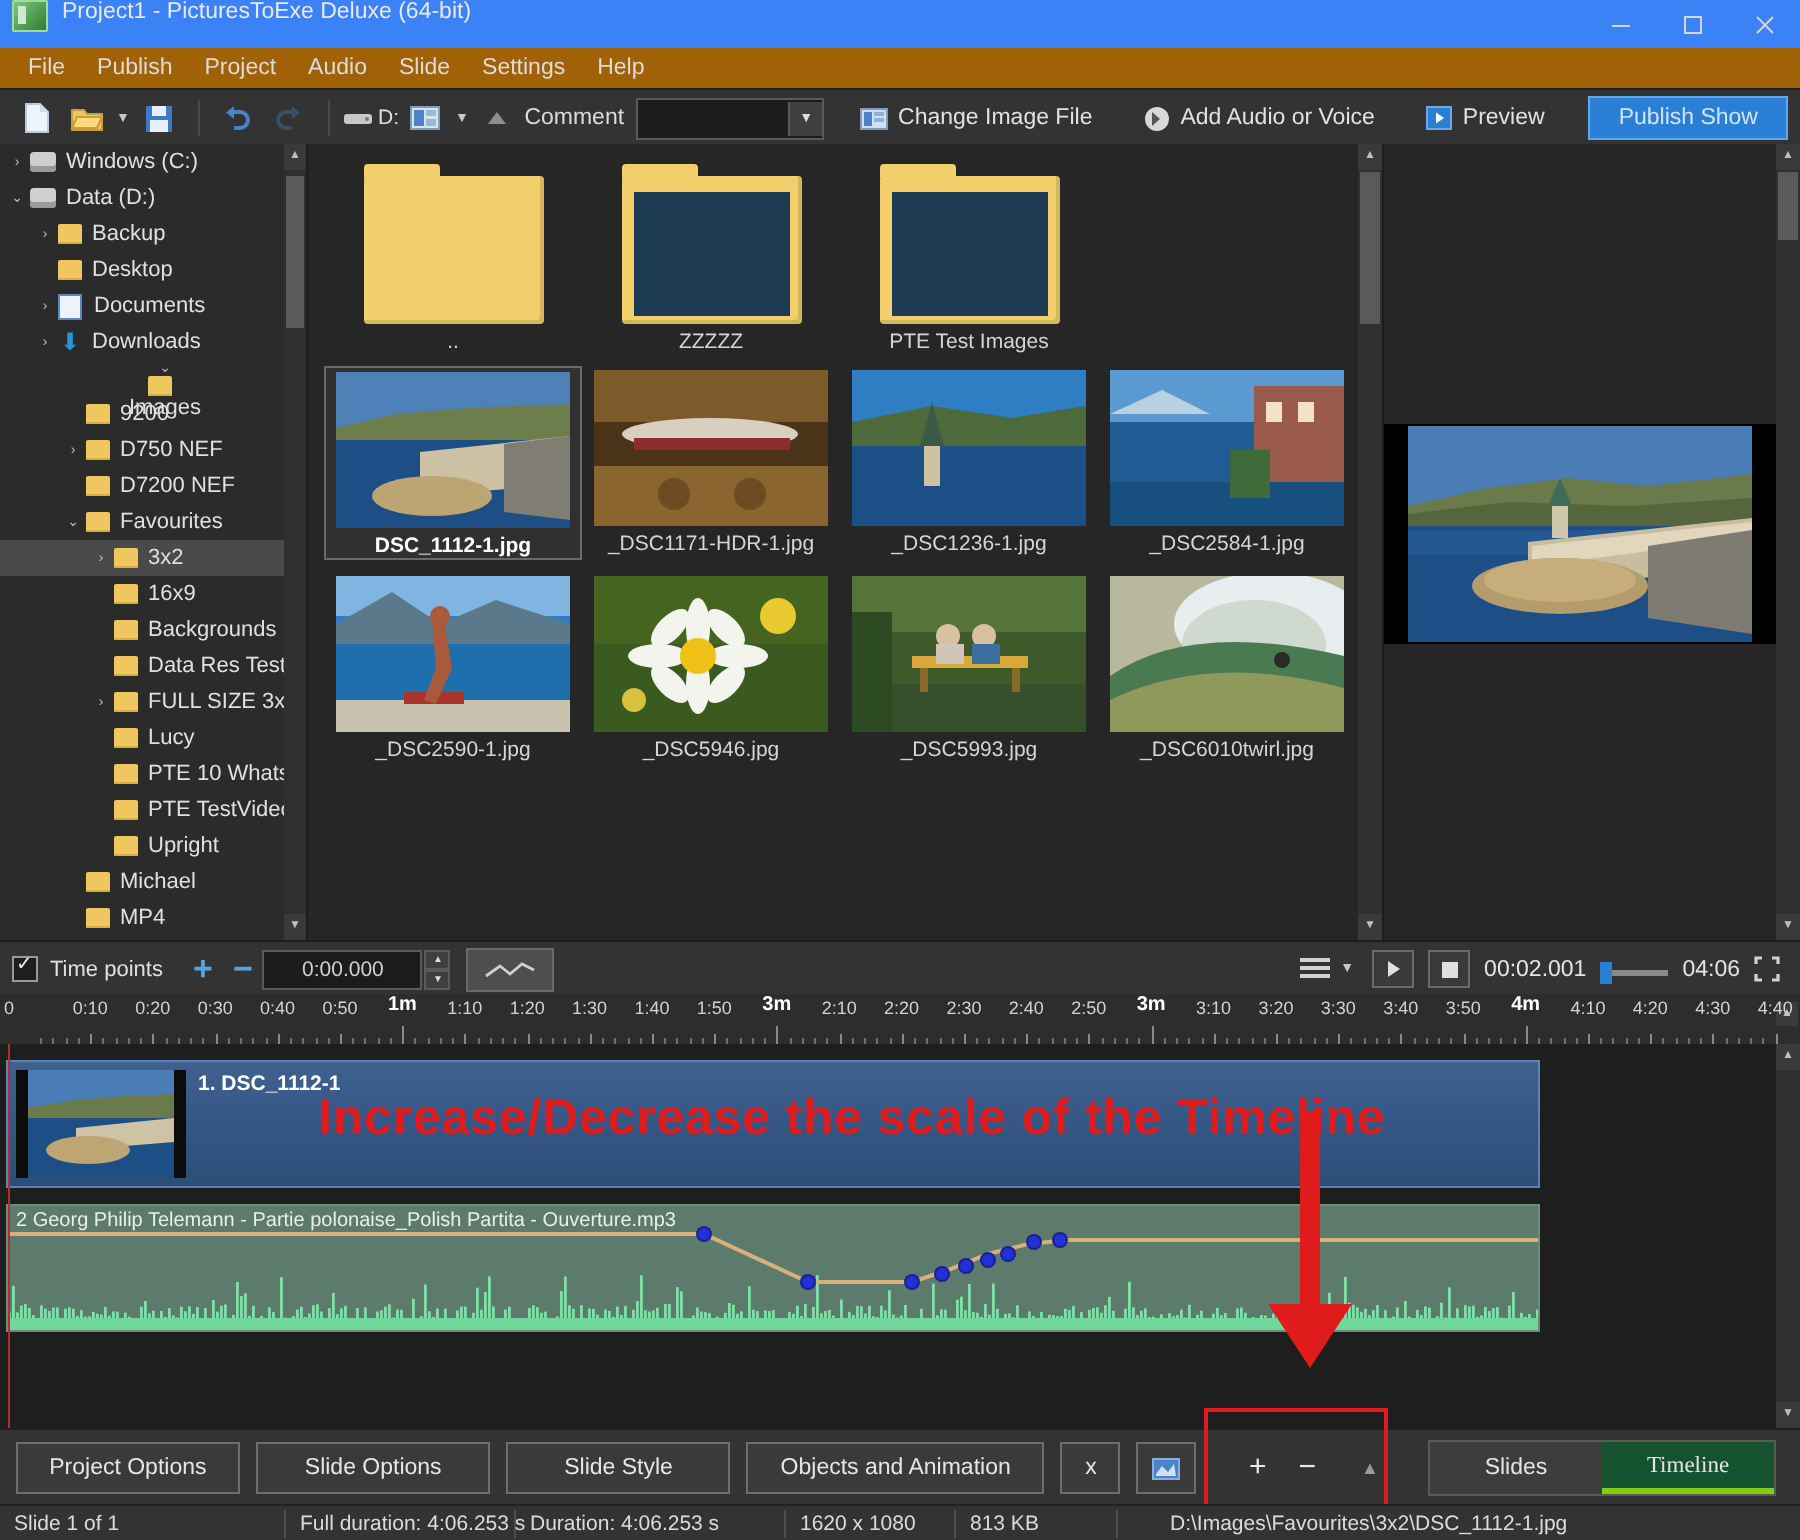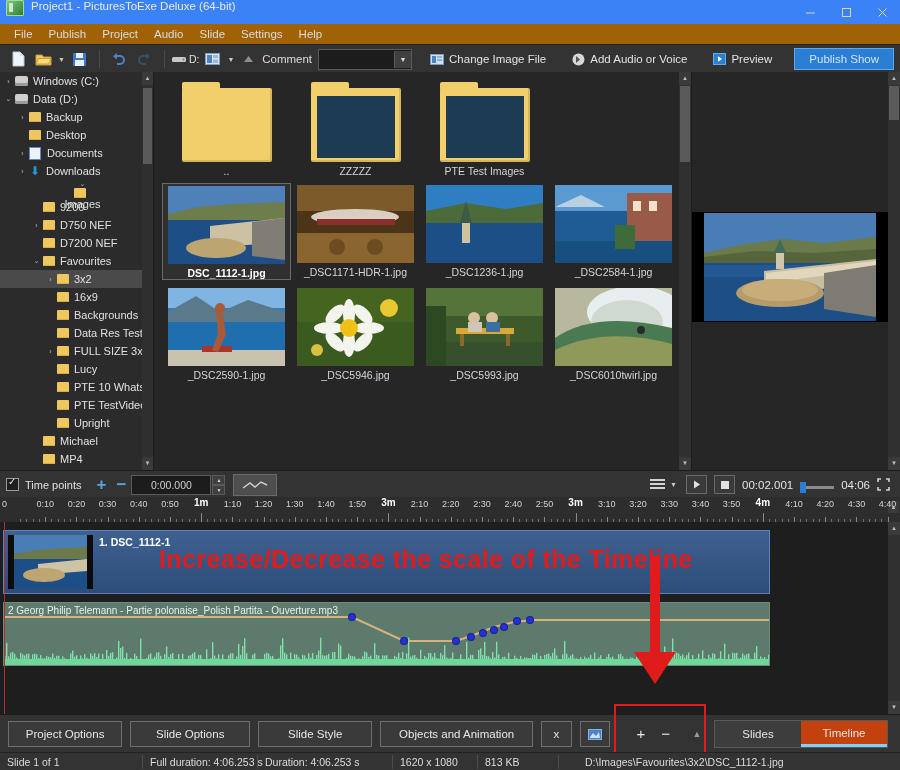--- a/index.html
+++ b/index.html
@@ -124,21 +124,21 @@
           display:flex;align-items:center;padding:0 8px;}
   .bbtn{height:24px;background:#3a3a3a;border:1px solid #6e6e6e;color:#e6e6e6;font-size:11.5px;
         display:flex;align-items:center;justify-content:center;margin-right:8px;padding:0 12px;}
   .bbtn.sq{width:30px;padding:0;}
   .bbtn.icon{width:30px;padding:0;}
   .zoomgroup{display:flex;align-items:center;gap:16px;padding:3px 18px;}
   .zbtn{font-size:15px;color:#e9e9e9;line-height:14px;}
   .redbox{position:absolute;border:2px solid #e01b1b;}
   .segctl{display:flex;height:26px;border:1px solid #5a5a5a;}
   .seg{width:86px;display:flex;align-items:center;justify-content:center;font-size:11.5px;color:#e4e4e4;background:#3d3d3d;}
-  .seg.active{background:#c2410c;border-bottom:3px solid #7dd3fc;}
+  .seg.active{background:#14532d;border-bottom:3px solid #84cc16;font-family:Liberation Serif, serif;}
 
   
   .status{position:absolute;left:0;top:752px;right:0;height:18px;background:#333;border-top:1px solid #232323;
           display:flex;align-items:center;font-size:10.5px;color:#dcdcdc;}
   .scell{padding:0 7px;height:14px;display:flex;align-items:center;border-right:1px solid #4e4e4e;white-space:nowrap;}
   .scell.first{border-left:none;}
   .scell.nb{border-right:none;}
 </style>
 </head>
 <body>
@@ -1238,21 +1238,21 @@
         </svg>
     </div>
 
     <div style="margin-left:auto;display:flex;align-items:center;position:relative">
       <div class="zoomgroup">
         <div class="zbtn">+</div>
         <div class="zbtn">−</div>
       </div>
       <div class="redbox" style="left:-4px;top:-16px;width:88px;height:48px"></div>
       <div style="font-size:9px;color:#9a9a9a;width:18px;text-align:center">▲</div>
-      <div class="segctl" style="margin-left:8px;margin-right:4px">
+      <div class="segctl" style="margin-left:20px;margin-right:4px">
         <div class="seg">Slides</div>
         <div class="seg active">Timeline</div>
       </div>
     </div>
   </div>
 
   <div class="status">
     <div class="scell first" style="width:128px">Slide 1 of 1</div>
     <div class="scell" style="width:100px">Full duration: 4:06.253 s</div>
     <div class="scell" style="width:120px">Duration: 4:06.253 s</div>

